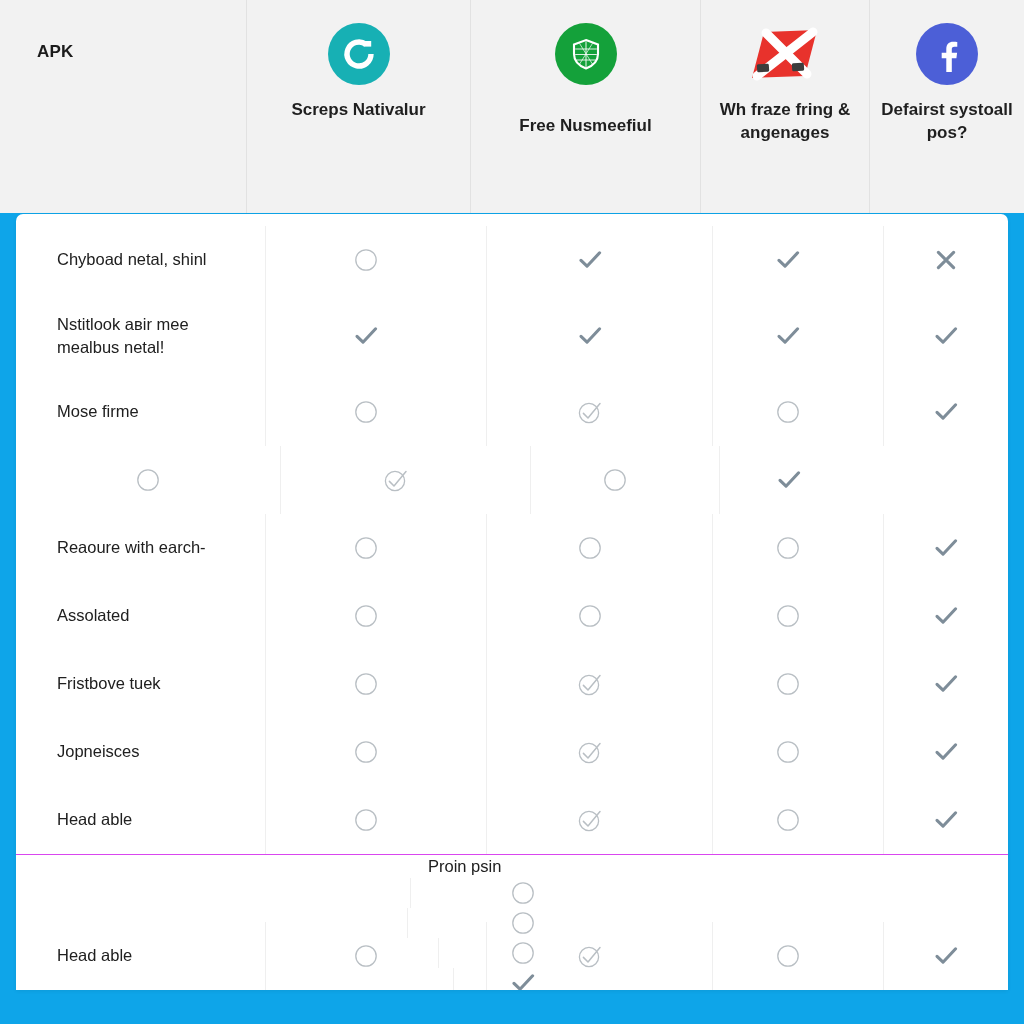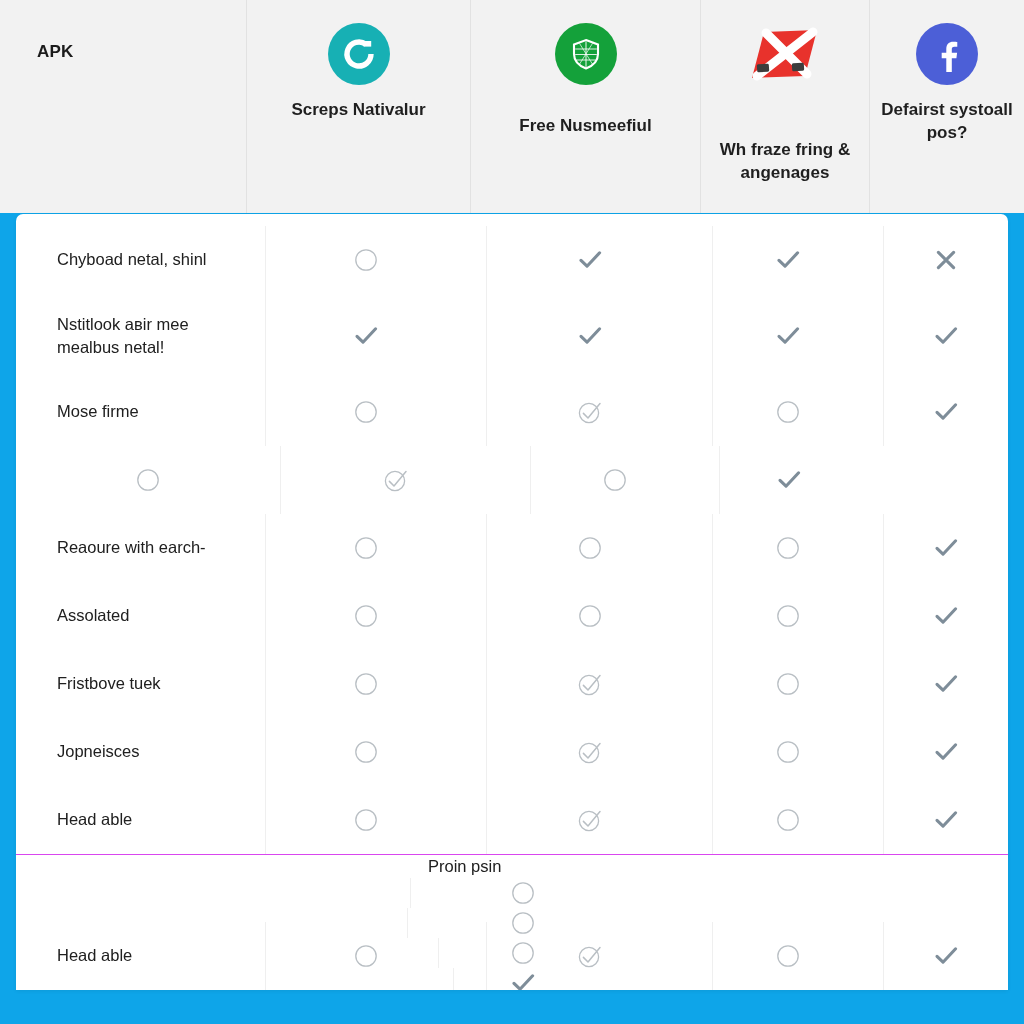--- a/index.html
+++ b/index.html
@@ -43,21 +43,21 @@
   .hcell.label-col {
     width: 246px;
     align-items: flex-start;
     padding-left: 37px;
     padding-top: 42px;
     border-left: none;
   }
 
   .hcell.c1 { width: 224px; }
   .hcell.c2 { width: 230px; gap: 16px; }
-  .hcell.c3 { width: 169px; gap: 40px; }
+  .hcell.c3 { width: 169px; }
   .hcell.c4 { width: 155px; }
 
   .apk-title {
     font-size: 17px;
     font-weight: bold;
     color: #1b1b1b;
     letter-spacing: .2px;
   }
 
   .logo-wrap {

